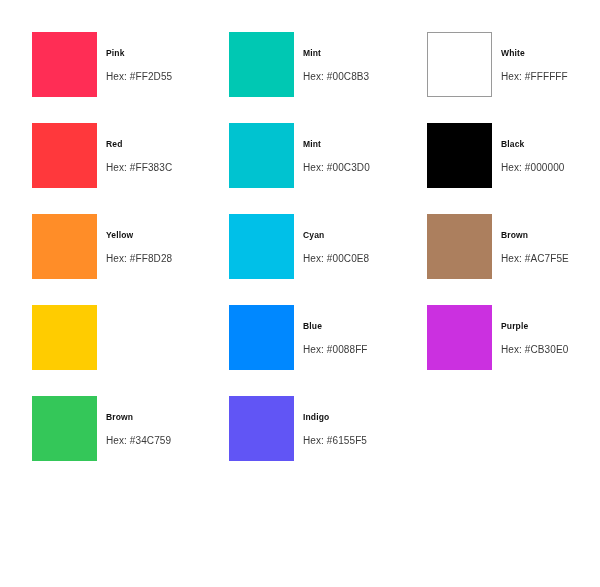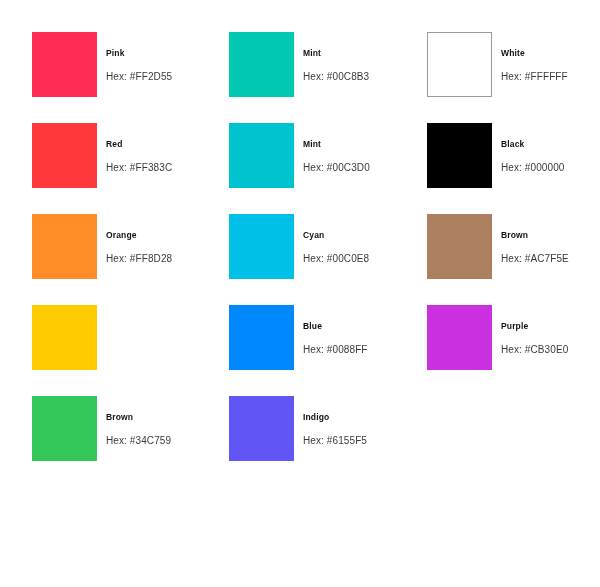--- a/index.html
+++ b/index.html
@@ -115,21 +115,21 @@
     <div class="swatch-item">
       <div class="swatch-chip" style="background-color: rgb(0, 0, 0);"></div>
       <div class="swatch-text">
         <div class="swatch-name">Black</div>
         <div class="swatch-hex">Hex: #000000</div>
       </div>
     </div>
     <div class="swatch-item">
       <div class="swatch-chip" style="background-color: rgb(255, 141, 40);"></div>
       <div class="swatch-text">
-        <div class="swatch-name">Orange</div>
+        <div class="swatch-name">Yellow</div>
         <div class="swatch-hex">Hex: #FF8D28</div>
       </div>
     </div>
     <div class="swatch-item">
       <div class="swatch-chip" style="background-color: rgb(0, 192, 232);"></div>
       <div class="swatch-text">
         <div class="swatch-name">Cyan</div>
         <div class="swatch-hex">Hex: #00C0E8</div>
       </div>
     </div>

